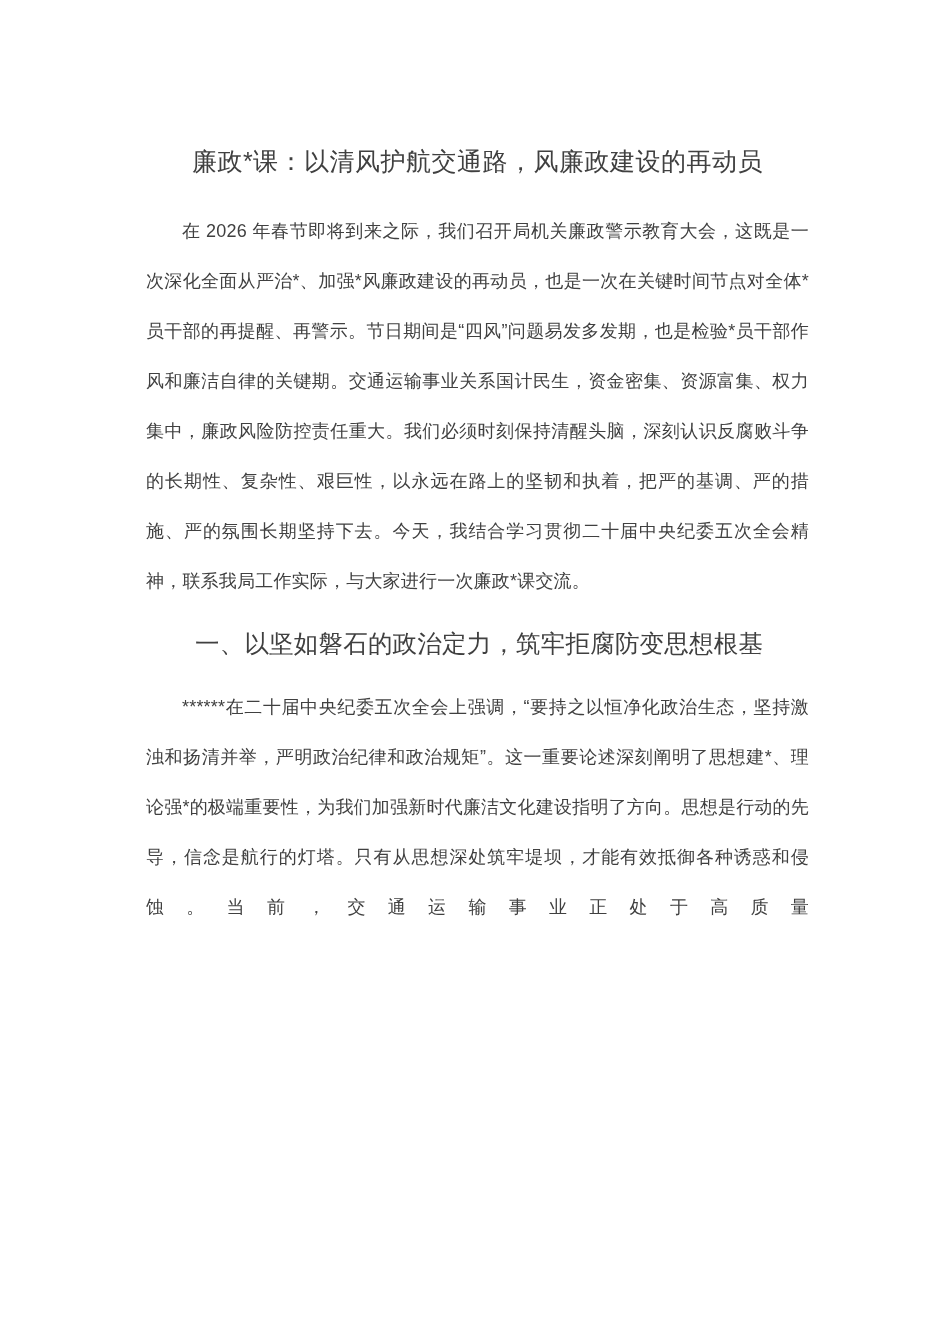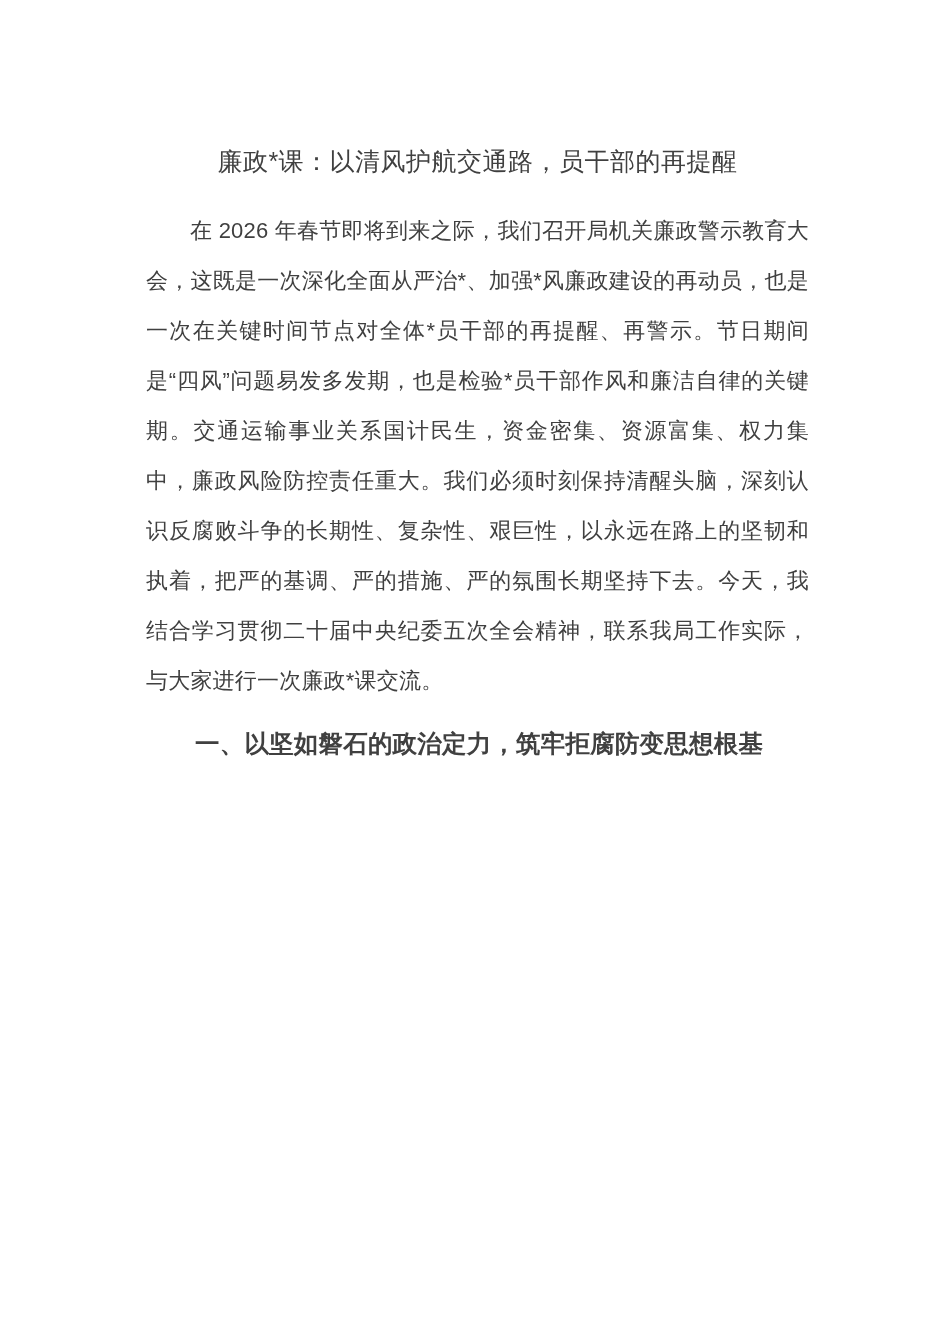--- a/index.html
+++ b/index.html
@@ -29,47 +29,48 @@
     margin: 0 0 20px 0;
     letter-spacing: 0.5px;
   }
   .salutation {
     font-size: 24.5px;
     line-height: 50px;
     margin: 0 0 13px 0;
     text-align: left;
   }
   .body-para {
-    font-size: 22px;
+    font-size: 18px;
     line-height: 50px;
     text-align: justify;
     text-indent: 2em;
     margin: 0 0 13px 0;
     letter-spacing: 0.2px;
   }
   .body-para.continues {
     text-align-last: justify;
     margin-bottom: 0;
   }
   .section-heading {
     font-size: 24.5px;
-    font-weight: 700;
+    font-weight: 400;
     line-height: 50px;
     text-indent: 2em;
     text-align: left;
     margin: 8px 0 13px 0;
     letter-spacing: 0.2px;
   }
 </style>
 </head>
 <body>
 
 <div class="page">
 
-  <h1 class="doc-title">廉政*课：以清风护航交通路，员干部的再提醒</h1>
+  <h1 class="doc-title">廉政*课：以清风护航交通路，风廉政建设的再动员</h1>
 
 
   <p class="body-para">在 2026 年春节即将到来之际，我们召开局机关廉政警示教育大会，这既是一次深化全面从严治*、加强*风廉政建设的再动员，也是一次在关键时间节点对全体*员干部的再提醒、再警示。节日期间是“四风”问题易发多发期，也是检验*员干部作风和廉洁自律的关键期。交通运输事业关系国计民生，资金密集、资源富集、权力集中，廉政风险防控责任重大。我们必须时刻保持清醒头脑，深刻认识反腐败斗争的长期性、复杂性、艰巨性，以永远在路上的坚韧和执着，把严的基调、严的措施、严的氛围长期坚持下去。今天，我结合学习贯彻二十届中央纪委五次全会精神，联系我局工作实际，与大家进行一次廉政*课交流。</p>
 
   <h2 class="section-heading">一、以坚如磐石的政治定力，筑牢拒腐防变思想根基</h2>
 
+  <p class="body-para continues">******在二十届中央纪委五次全会上强调，“要持之以恒净化政治生态，坚持激浊和扬清并举，严明政治纪律和政治规矩”。这一重要论述深刻阐明了思想建*、理论强*的极端重要性，为我们加强新时代廉洁文化建设指明了方向。思想是行动的先导，信念是航行的灯塔。只有从思想深处筑牢堤坝，才能有效抵御各种诱惑和侵蚀。当前，交通运输事业正处于高质量</p>
 
 </div>
 
 </body></html>

